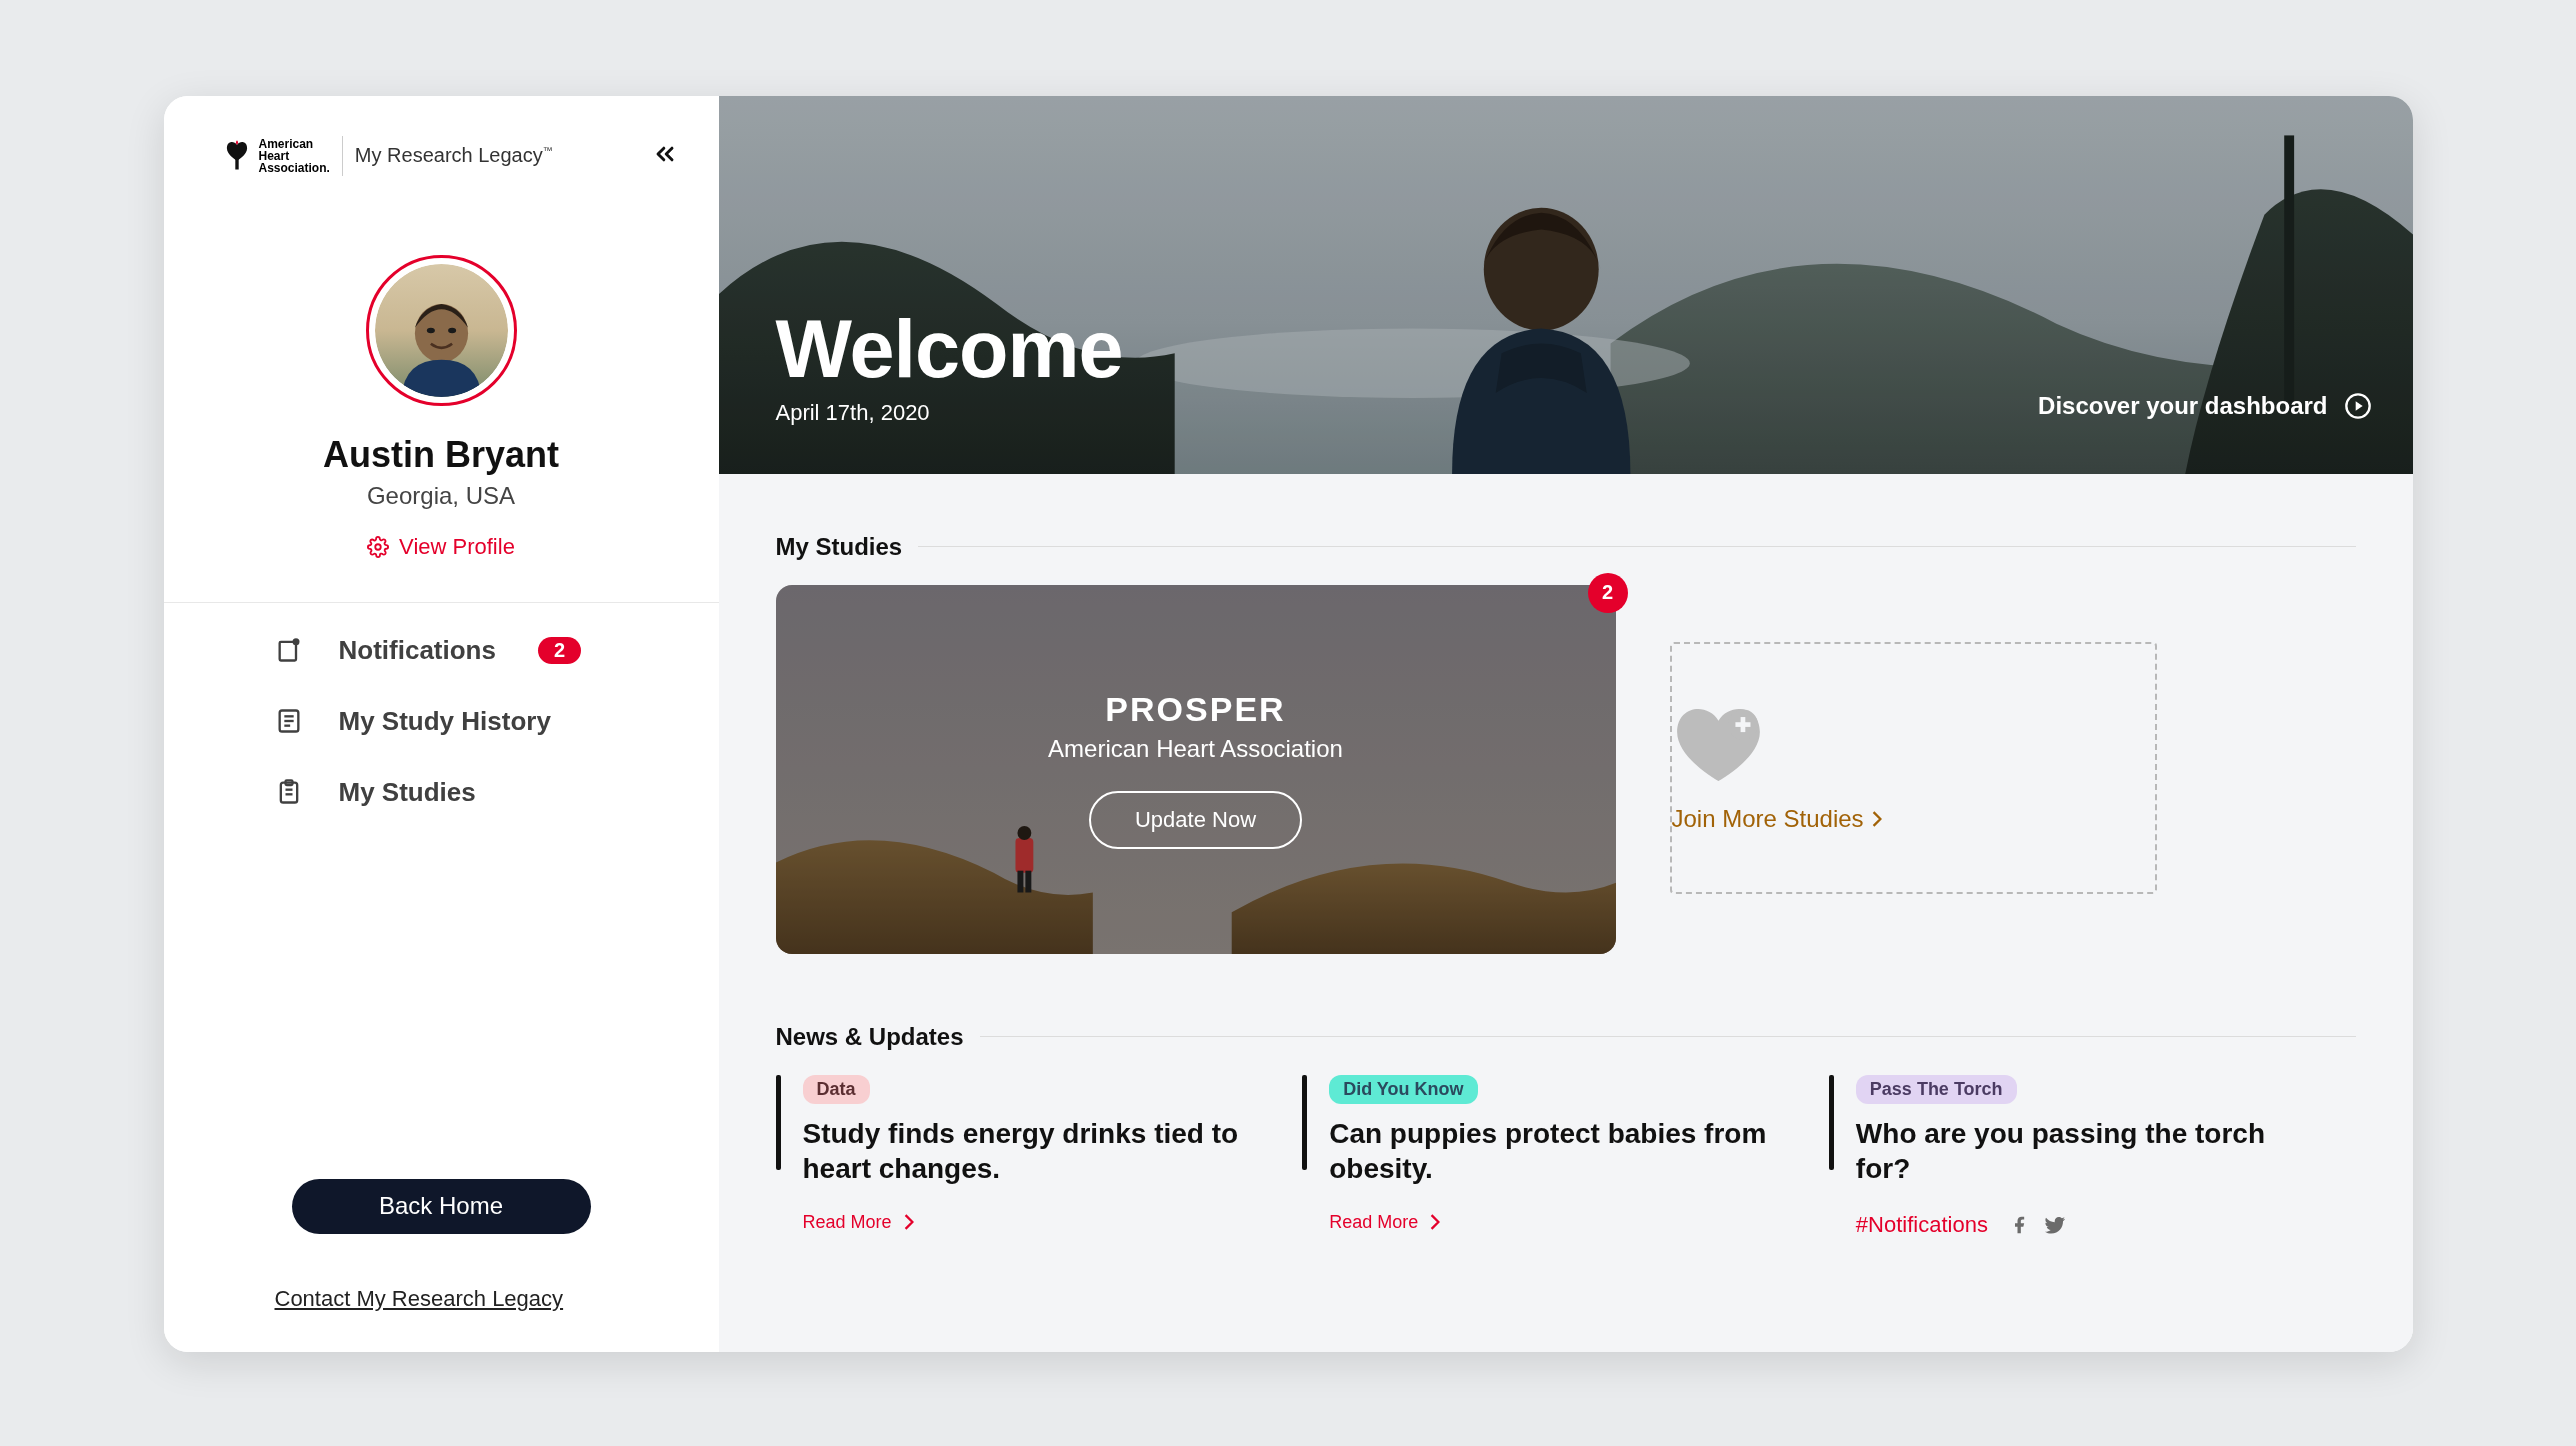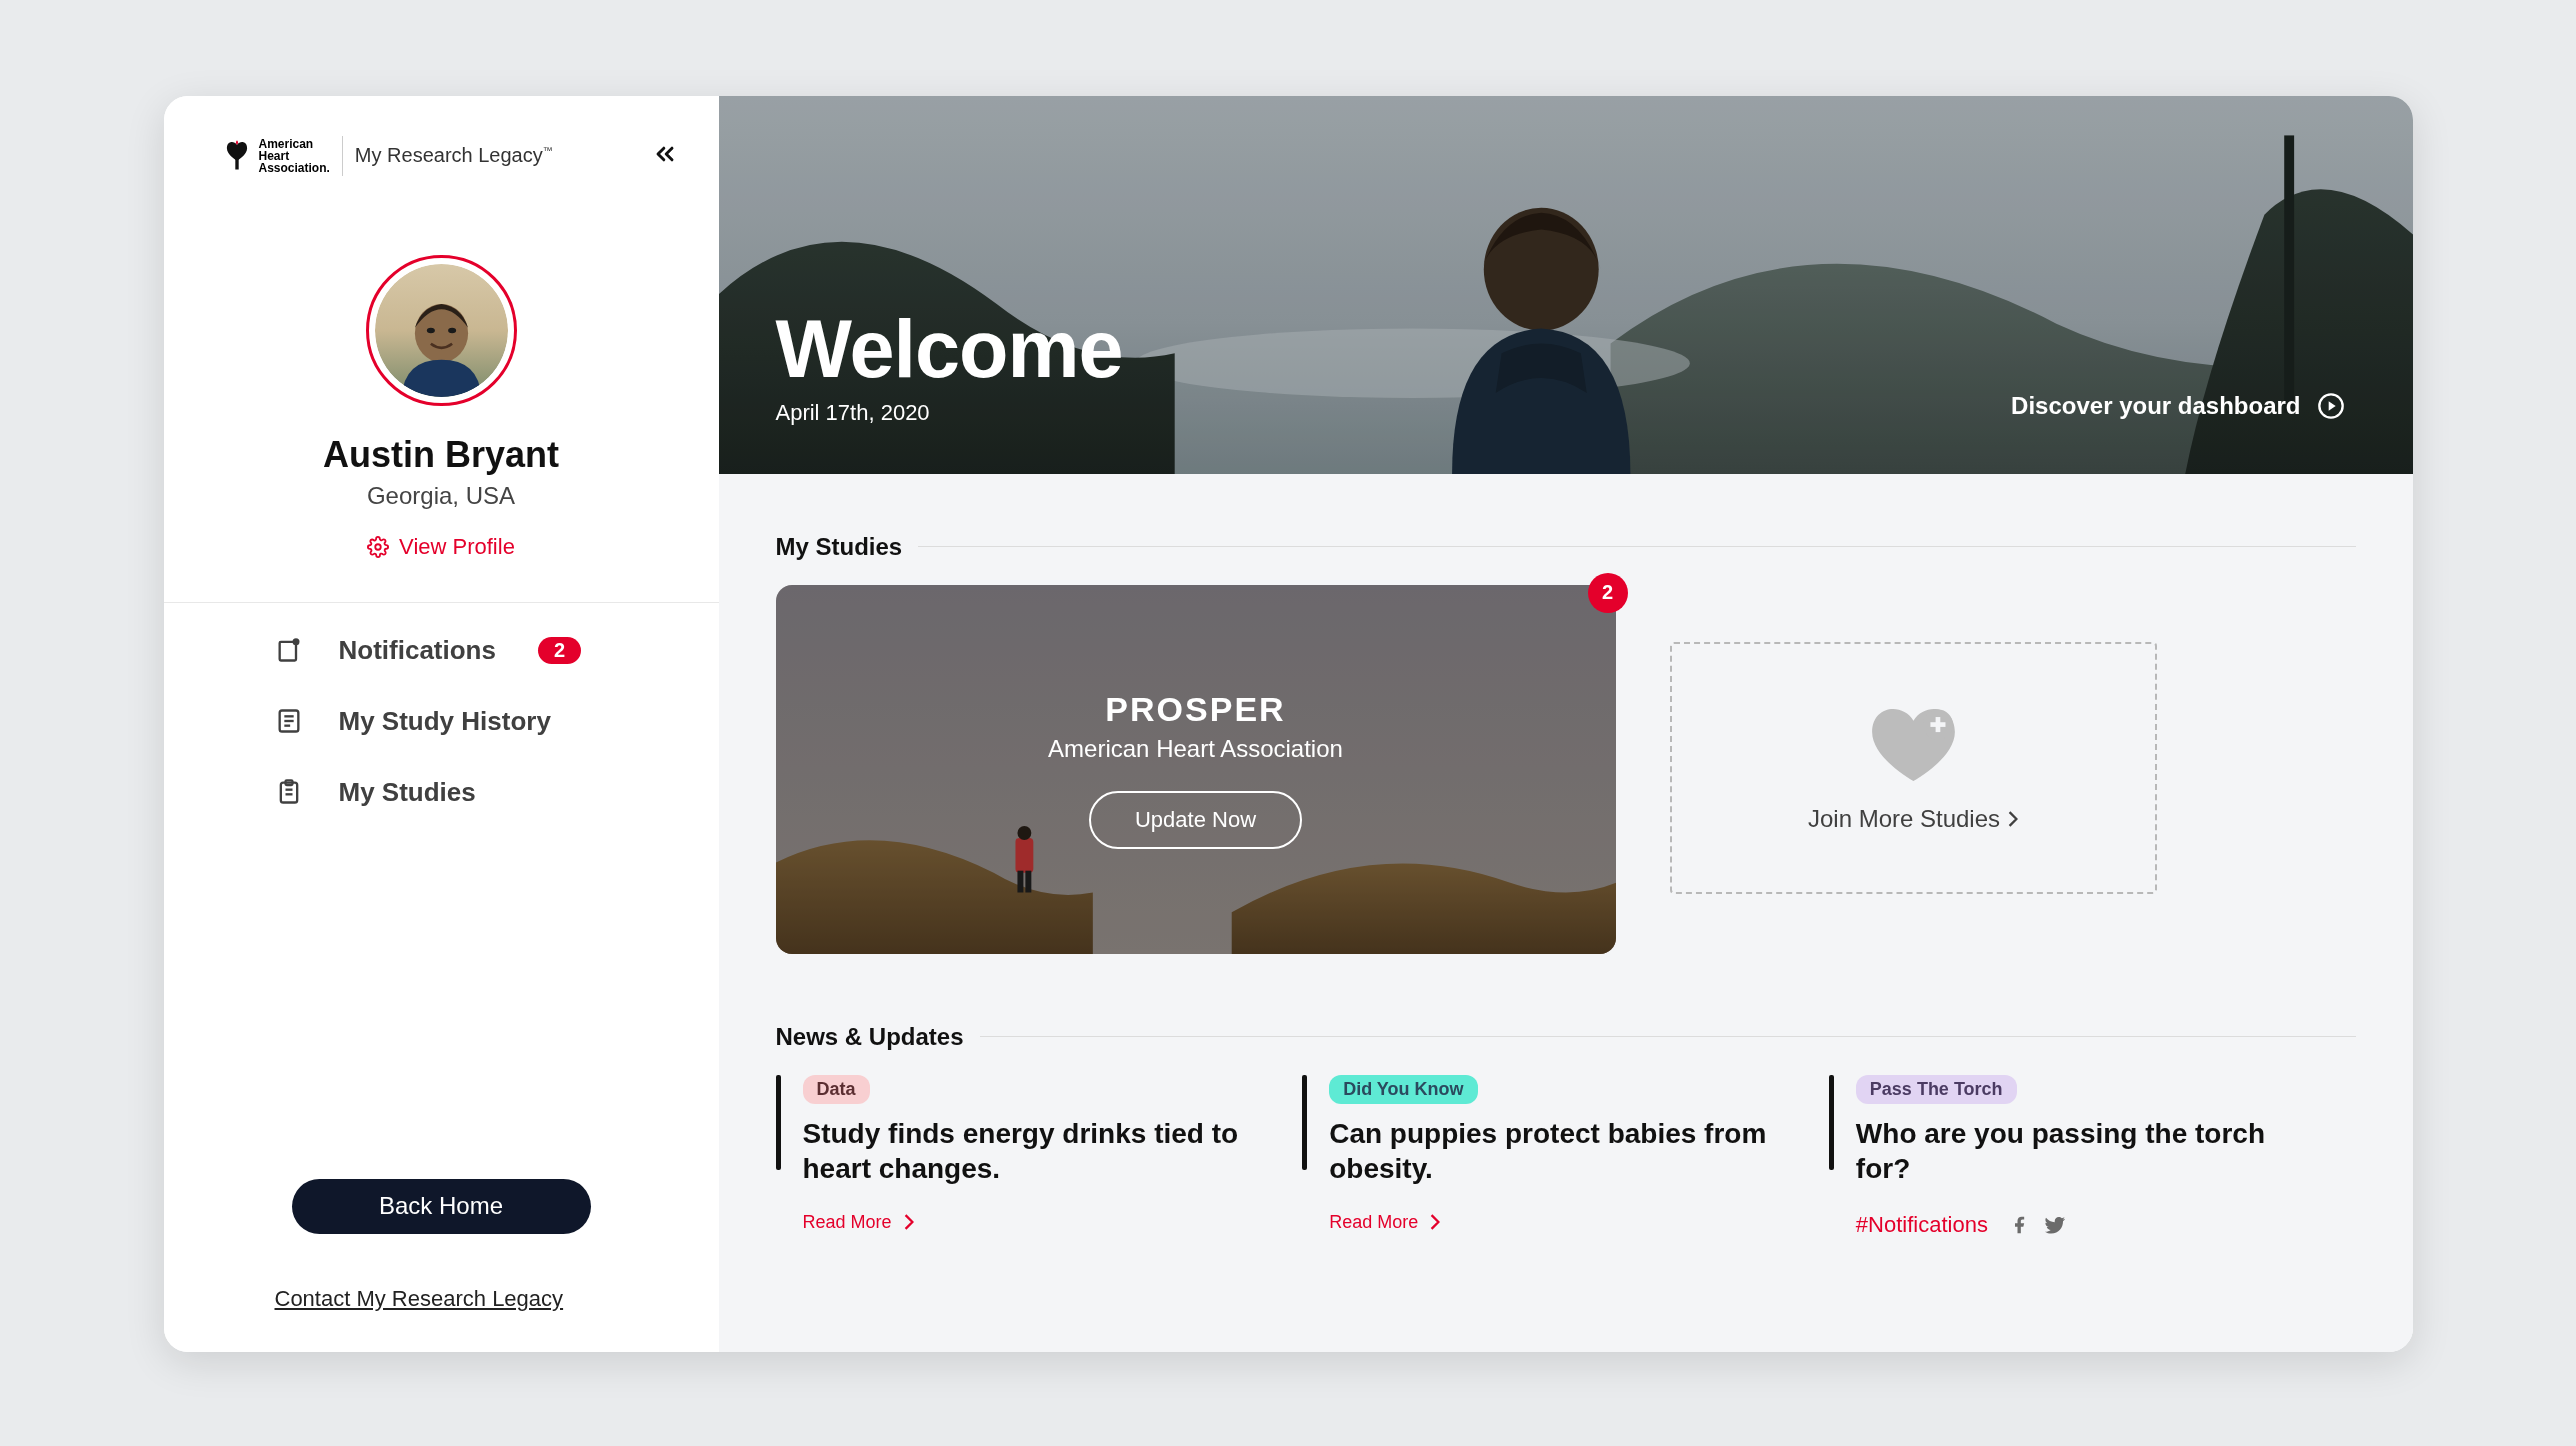--- a/index.html
+++ b/index.html
@@ -194,21 +194,21 @@
     font-weight: 800;
     letter-spacing: -1px;
   }
   .hero-date {
     font-size: 22px;
     font-weight:400;
     margin-top: 4px;
   }
   .hero-cta {
     position:absolute;
-    right: 68px;
+    right: 41px;
     bottom: 54px;
     display:flex;
     align-items:center;
     gap: 16px;
     font-size: 24px;
     font-weight:600;
     cursor:pointer;
   }
 
   .content-area {
@@ -297,23 +297,23 @@
   .study-slot {
     position:relative;
   }
   .join-card {
     width: 487px;
     height: 252px;
     border: 2px dashed #b8b8b8;
     border-radius: 4px;
     display:flex;
     flex-direction:column;
-    align-items:center;
+    align-items:flex-start;
     justify-content:center;
-    color:#404040;
+    color:#a16207;
     gap: 24px;
     cursor:pointer;
     margin-top: 57px;
   }
   .join-label {
     font-size: 24px;
     display:flex;
     align-items:center;
     gap:8px;
   }

